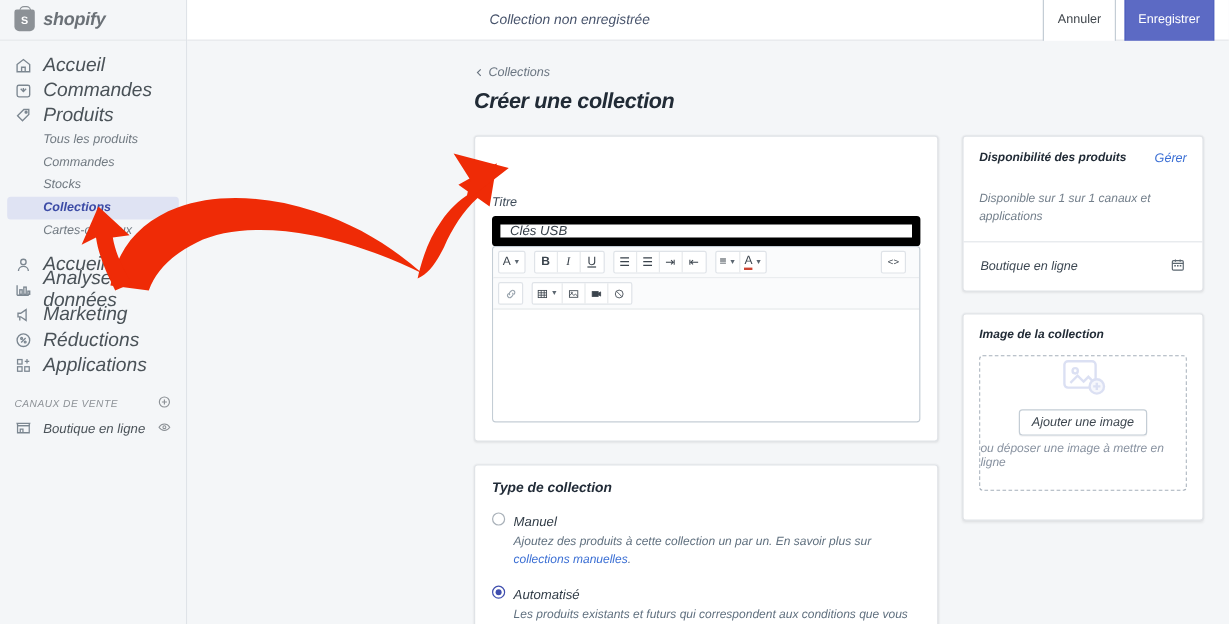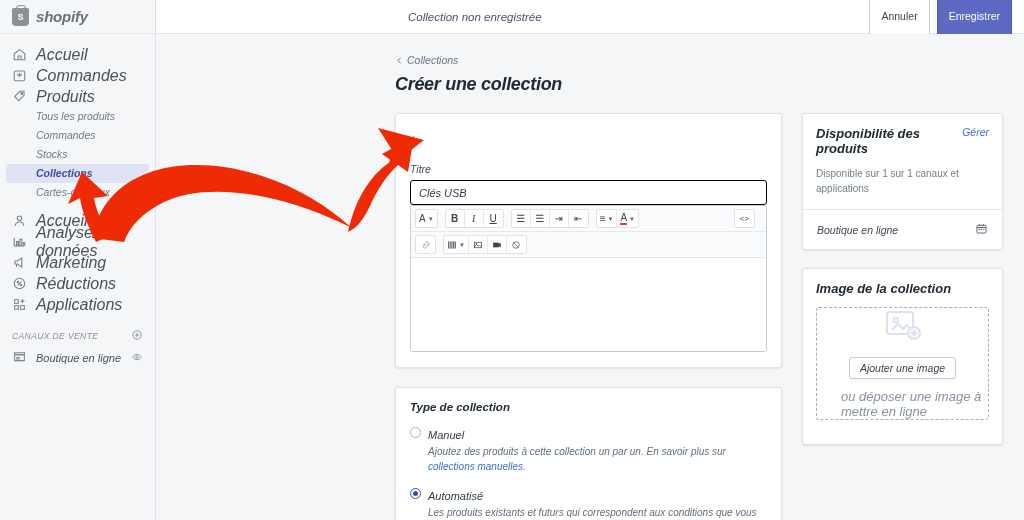--- a/index.html
+++ b/index.html
@@ -113,21 +113,21 @@
   .card {
     background: #fff; border: 1px solid #e0e3e7; border-radius: 3px;
     box-shadow: 0 0 0 1px rgba(63,63,68,.02), 0 1px 2px rgba(63,63,68,.08);
   }
   .card-pad { padding: 13px 14px 15px 14px; }
 
   .field-label {
     font-size: 10.5px; color: #3f4c5a; font-style: italic; margin-bottom: 5px; margin-top: 36px;
   }
   .text-input {
-    width: 100%; height: 25px; border: 1px solid #000000; border-radius: 3px;
+    width: 100%; height: 25px; border: 7px solid #000000; border-radius: 3px;
     font-size: 11px; font-style: italic; color: #333c45;
     padding: 0 8px; background: #fff; outline: none;
   }
   .desc-label { margin-top: 13px; }
 
   .editor {
     border: 1px solid #c4cdd5; border-radius: 3px; overflow: hidden; background: #fff;
   }
   .tb-row {
     display: flex; align-items: center; gap: 0; padding: 3px 4px;
@@ -161,42 +161,42 @@
   }
   .lnk { color: #3b6fd4; cursor: pointer; }
   .section-title {
     font-size: 11.5px; font-weight: bold; font-style: italic; color: #222c38;
   }
 
   
   .side-head {
     display: flex; justify-content: space-between; align-items: flex-start;
   }
-  .side-title { font-size: 13px; font-weight: bold; font-style: italic; color: #212b36; }
+  .side-title { font-size: 10px; font-weight: bold; font-style: italic; color: #212b36; }
   .side-link { font-size: 10.5px; color: #3b6fd4; font-style: italic; cursor: pointer; }
   .side-sub {
-    font-size: 10px; color: #737f8b; line-height: 1.45; margin-top: 11px;
+    font-size: 10px; color: #737f8b; font-style: italic; line-height: 1.45; margin-top: 21px;
   }
   .side-divider { border-top: 1px solid #e3e6ea; }
   .side-row {
     display: flex; align-items: center; justify-content: space-between;
     padding: 12px 14px; font-size: 10.5px; color: #3c4752; font-style: italic;
   }
   .dropzone {
     margin: 11px 0 0 0; border: 1px dashed #a6b0bb; border-radius: 3px;
     height: 113px; display: flex; flex-direction: column;
-    align-items: center; justify-content: space-between; gap: 6px; background: #fff;
+    align-items: center; justify-content: flex-start; gap: 6px; background: #fff;
   }
   .dz-icon { width: 44px; height: 36px; opacity: .5; margin-bottom: 2px; }
   .dz-btn {
     font-size: 10.5px; font-style: italic; color: #3d464f;
     border: 1px solid #c4cdd5; border-radius: 3px; background: #fff;
     padding: 4px 10px; cursor: pointer; box-shadow: 0 1px 0 rgba(22,29,37,.05);
   }
-  .dz-hint { font-size: 13px; color: #8892a0; font-style: italic; margin-left: 24px; }
+  .dz-hint { font-size: 10px; color: #8892a0; font-style: italic; }
 
   
   .arrow-overlay {
     position: absolute; left: 52px; top: 110px;
     width: 400px; height: 140px; pointer-events: none; z-index: 50;
   }
 </style>
 </head>
 <body>
 

